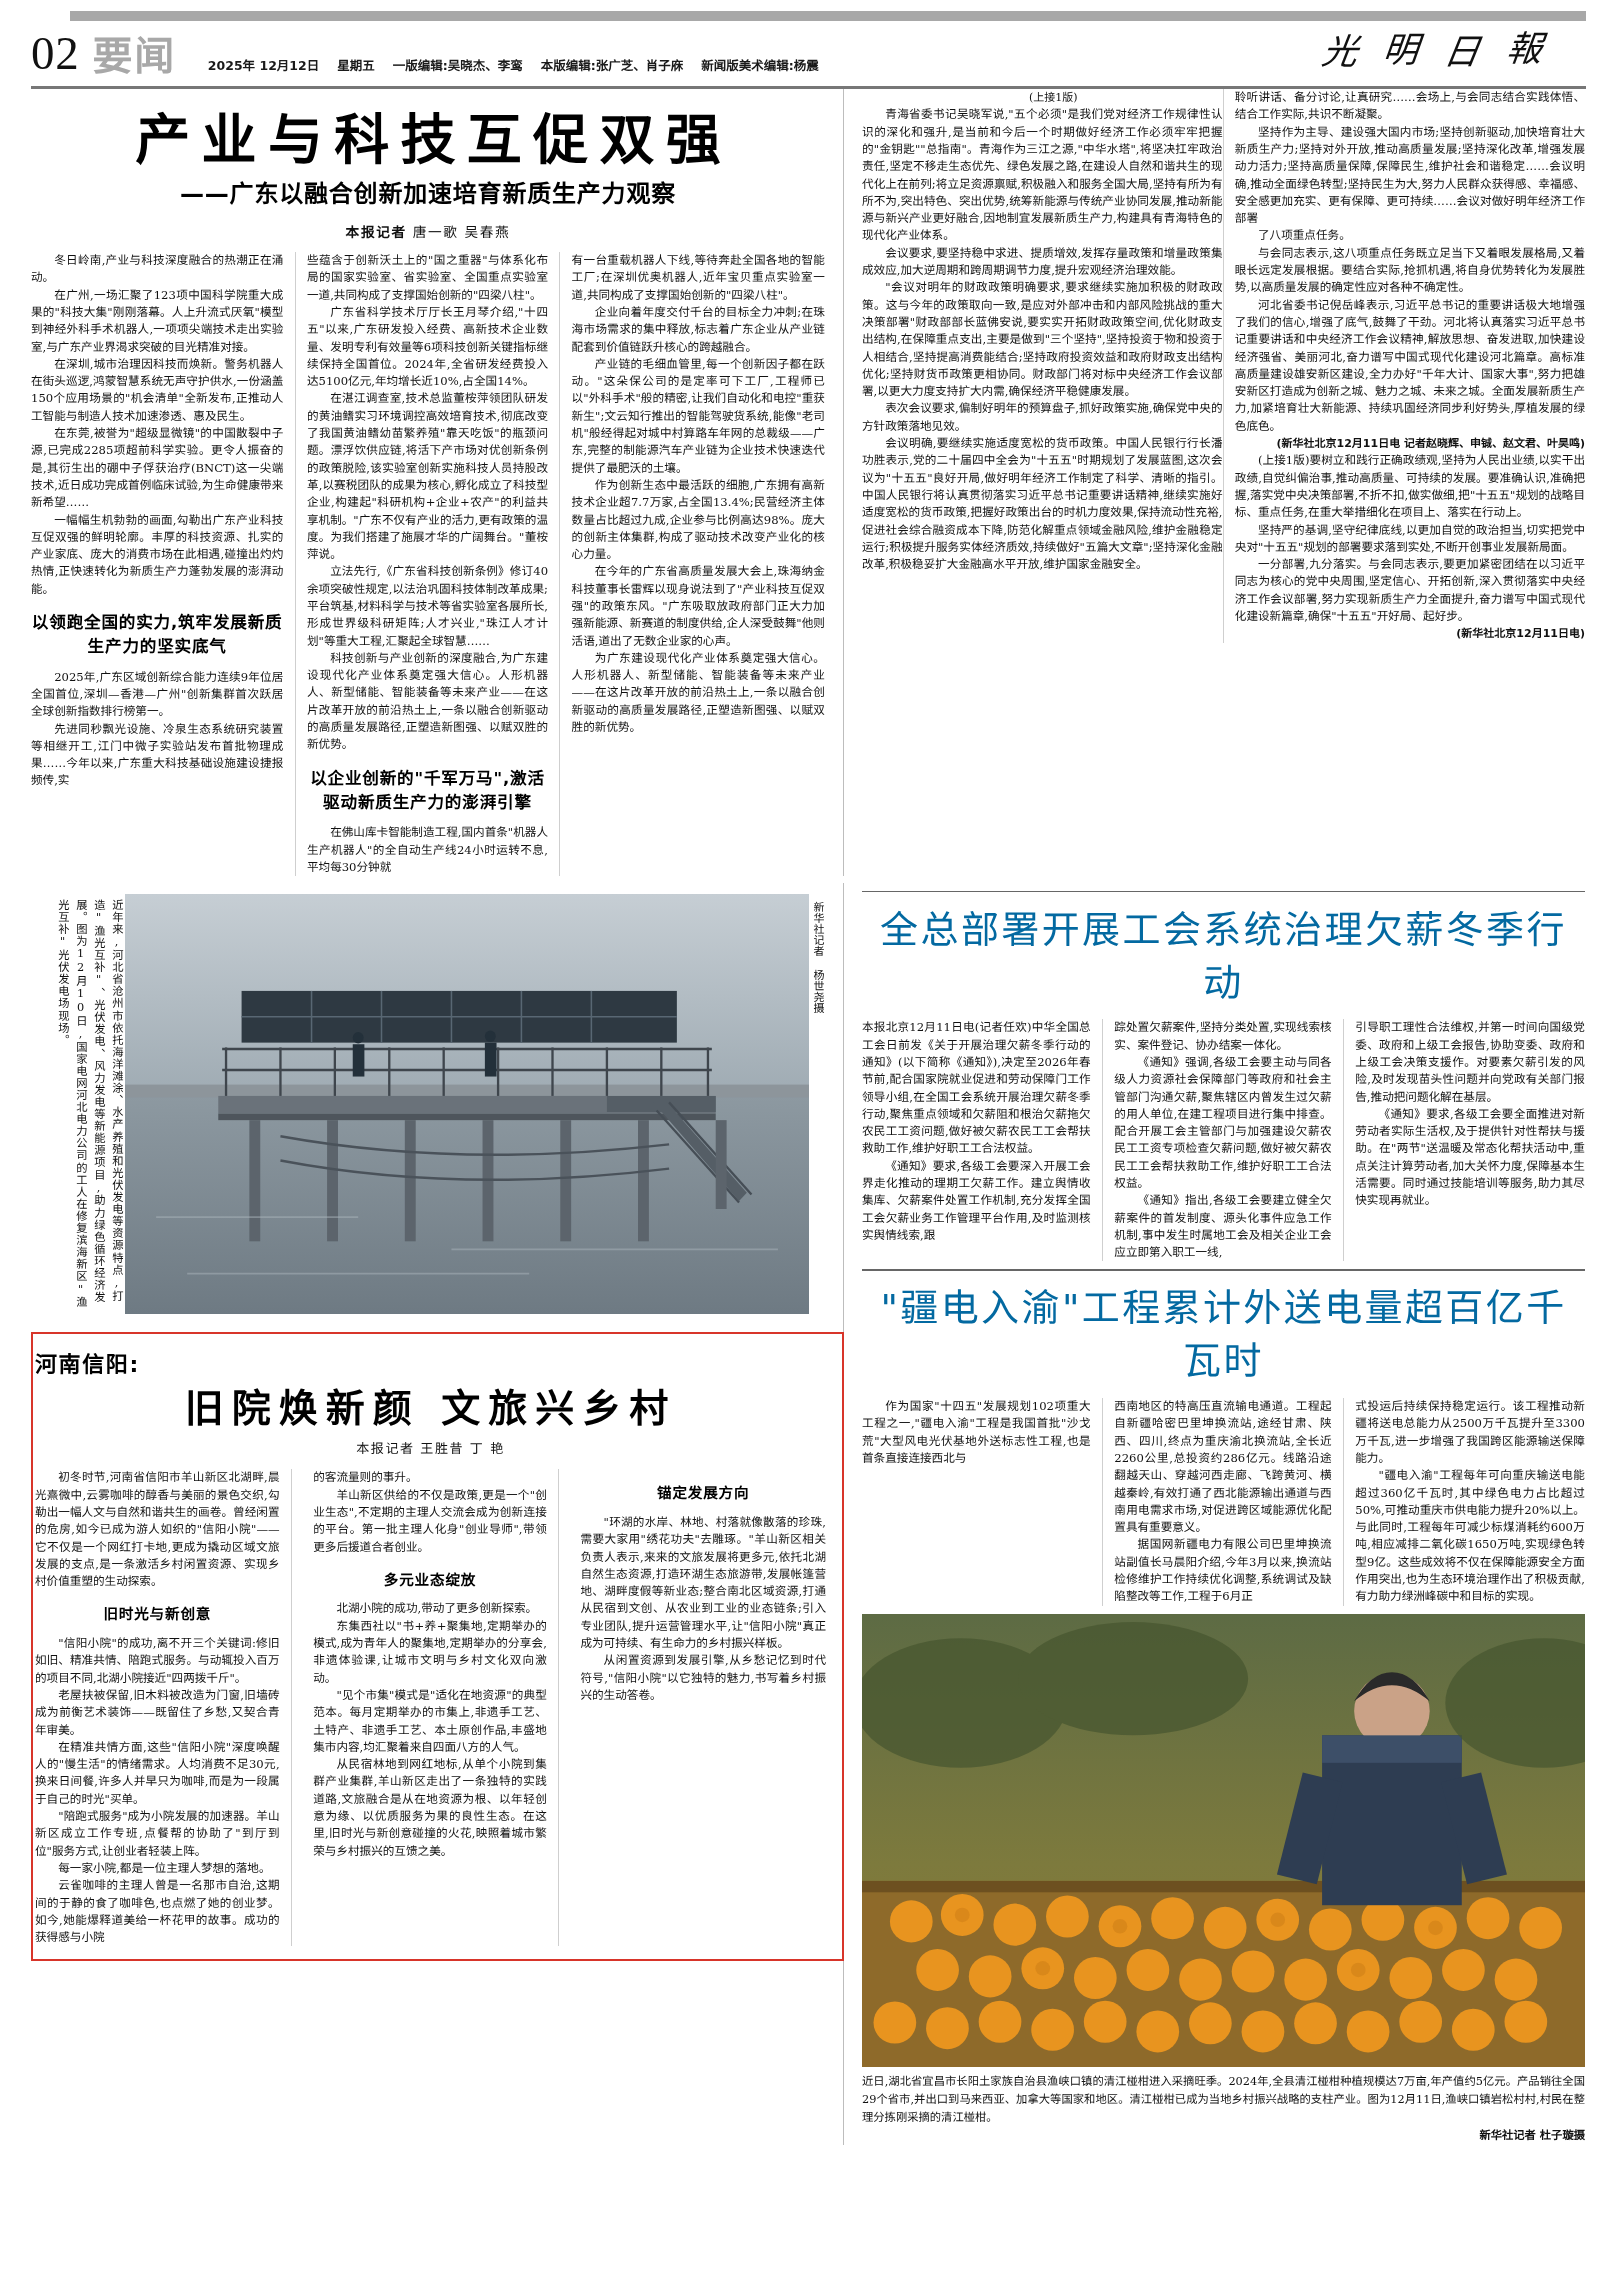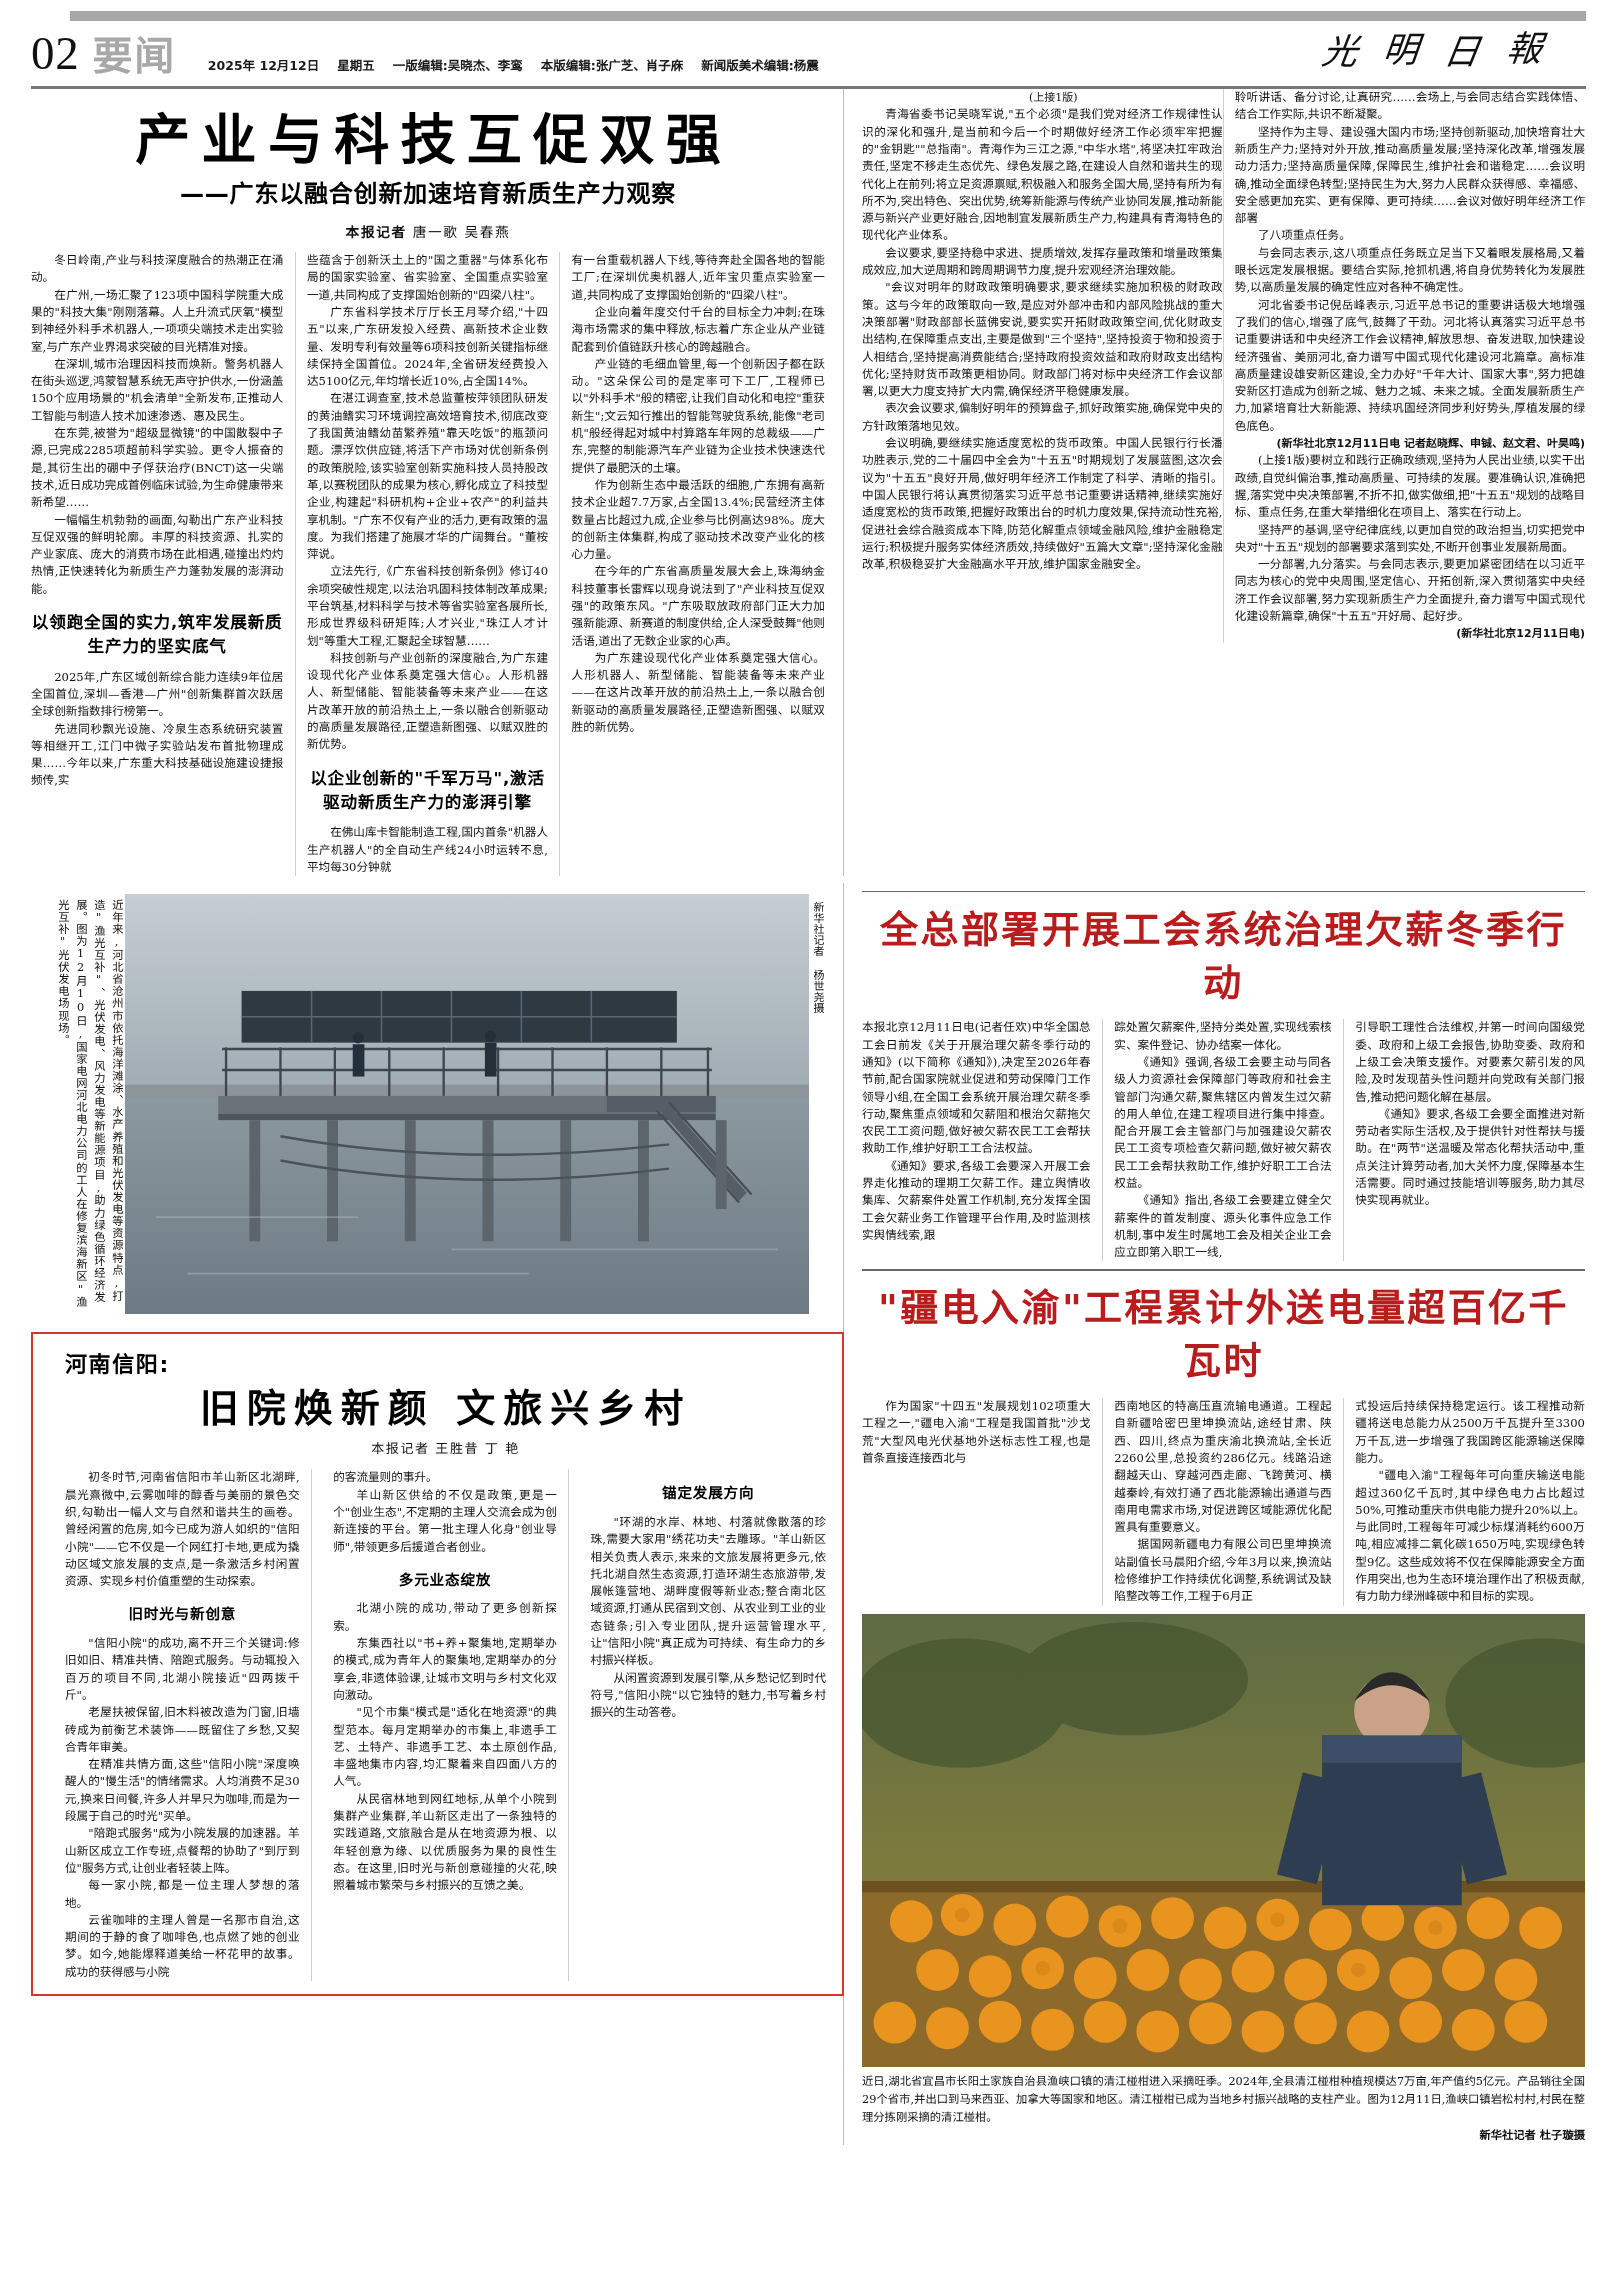--- a/index.html
+++ b/index.html
@@ -234,21 +234,21 @@
     writing-mode:vertical-rl;
     text-orientation:upright;
     margin-top:6.5px;
   }
 
   
   .redbox{
     margin-top:13px;
     border:2.4px solid #d8352a;
     box-sizing:border-box;
-    padding:16px 16px 13px 32px;
+    padding:16px 16px 13px 2px;
     width:813px;
   }
   .rb-kicker{
     font-family:"DejaVu Sans","Liberation Sans",sans-serif;
     font-weight:bold;
     font-size:22px;
     line-height:29px;
     letter-spacing:1.6px;
     color:#000;
   }
@@ -272,26 +272,26 @@
   }
   .rb-cols{
     display:flex;
     margin-top:8px;
     gap:10px;
   }
 
   
   .art-head-big{
     font-family:"DejaVu Sans","Liberation Sans",sans-serif;
-    font-weight:bold;
+    font-weight:normal;
     font-size:38px;
     line-height:53px;
     letter-spacing:2.4px;
     text-align:center;
-    color:#b91c1c;
+    color:#0369a1;
     margin:11.3px 0 8px 0;
   }
   .hr-art{
     height:1.6px;background:#666;margin:8px 0 0 0;
   }
   .cols3b{display:flex;margin-top:9.7px;}
 
   
   .photo2{
     width:100%;

